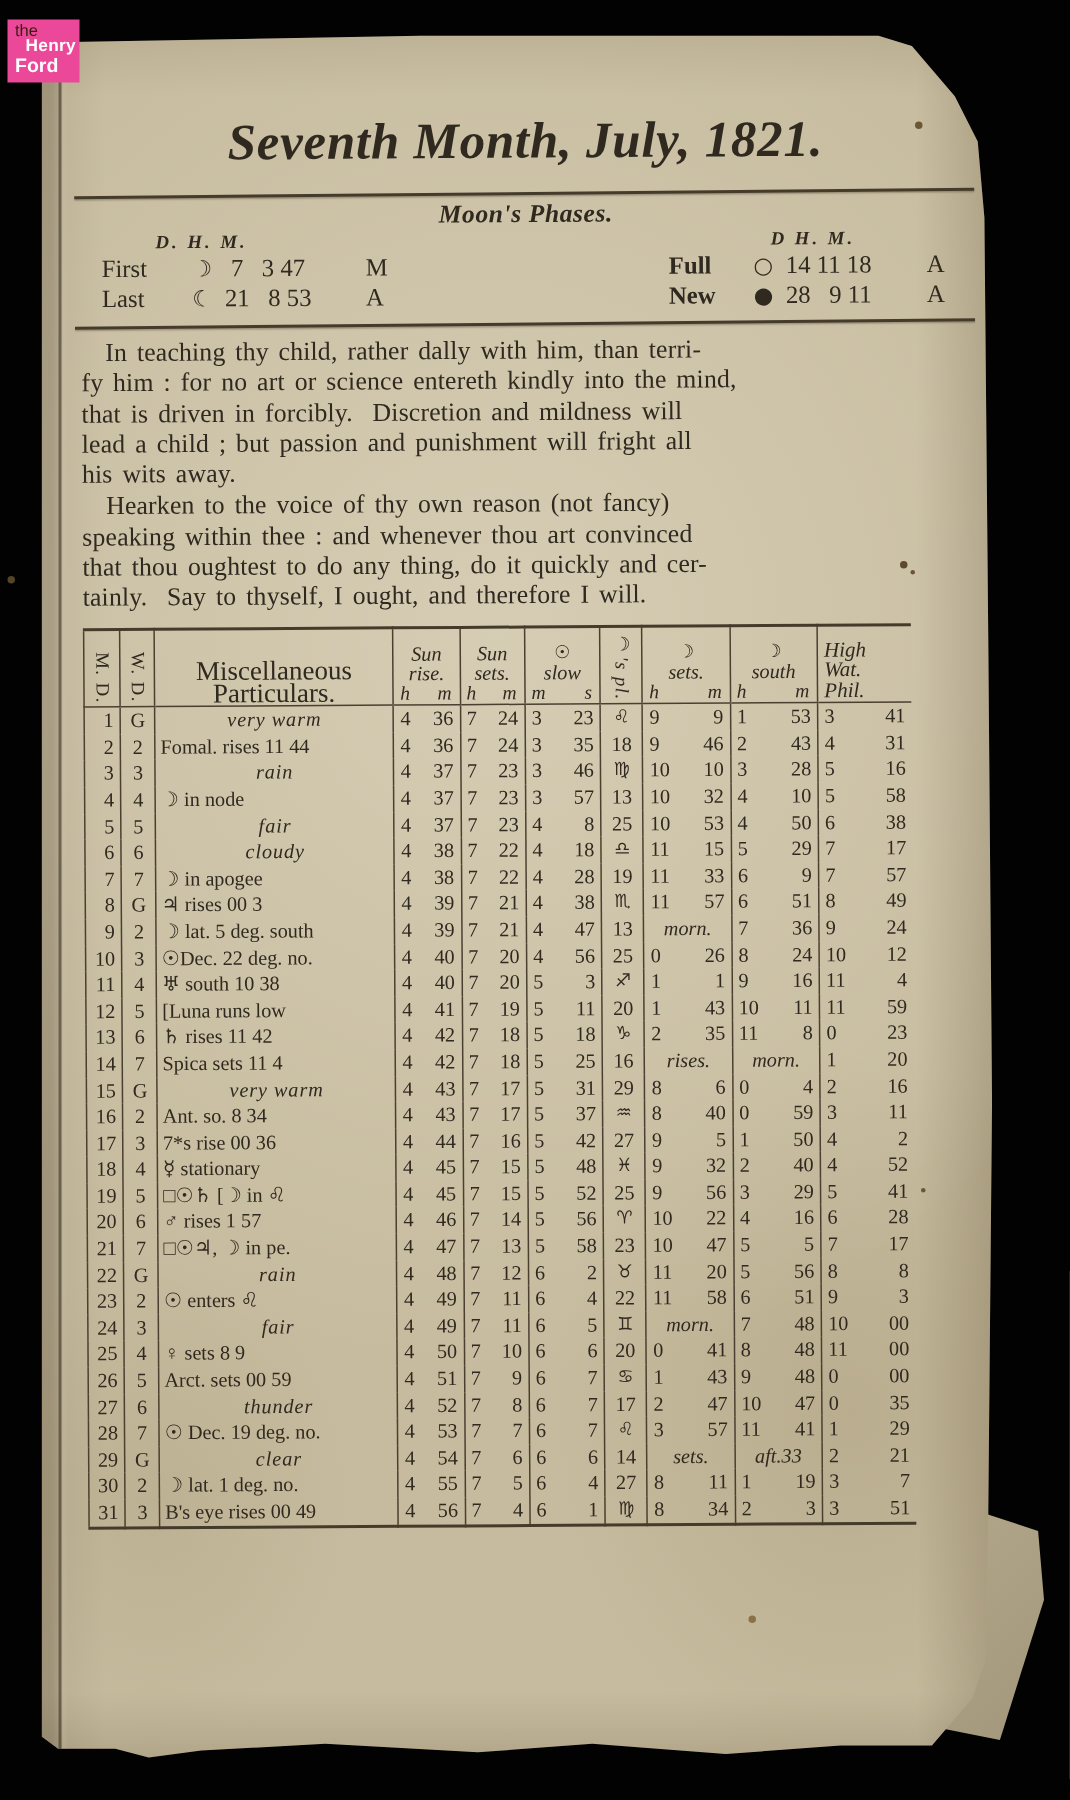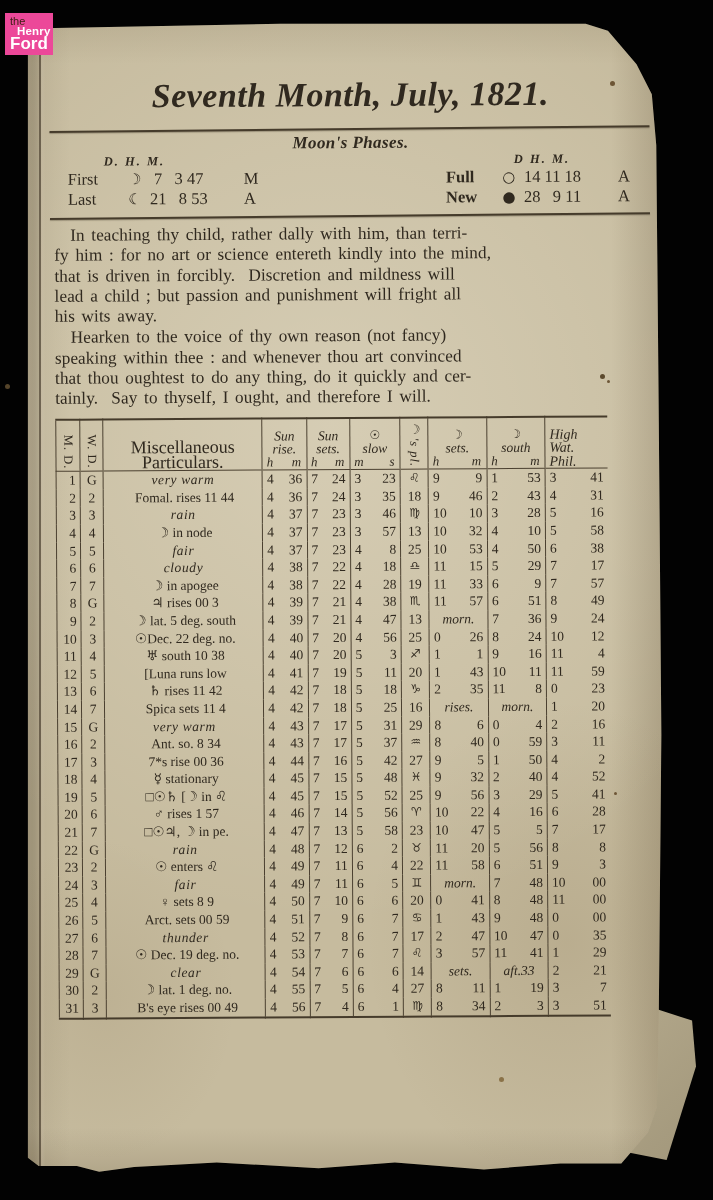--- a/index.html
+++ b/index.html
@@ -23,21 +23,21 @@
   .gutter{position:absolute;left:13px;top:0;bottom:0;width:2px;background:rgba(45,35,22,.55);
     box-shadow:-5px 0 7px rgba(55,44,26,.38),2px 0 3px rgba(255,246,224,.28);}
   .specks{position:absolute;left:0;top:0;width:3px;height:3px;border-radius:50%;background:transparent;
     box-shadow:611px 82px 0 1px #6d5636,601px 375px 0 1px #5c4a2e,607px 380px 0 0 #6d5636,
                6px 385px 0 1px #55442a,614px 792px 0 0 #6d5636,500px 1078px 0 1px #8a7248;}
   
   .logo{position:absolute;left:5px;top:13px;width:48px;height:42px;background:#ec4899;z-index:6;
     box-sizing:border-box;padding:3px 0 0 5px;font-family:"Liberation Sans","DejaVu Sans",sans-serif;}
   .logo .the{display:block;color:#3a1d10;font-size:11px;line-height:10px;}
   .logo .henry{display:block;color:#fff;font-weight:bold;font-size:11.5px;line-height:11px;margin-left:7px;letter-spacing:.2px;}
-  .logo .ford{display:block;color:#fff;font-weight:bold;font-size:17px;line-height:13px;}
+  .logo .ford{display:block;color:#fff;font-weight:bold;font-size:13px;line-height:13px;}
   
   .content{position:absolute;left:30px;top:50px;width:594px;transform:rotate(-0.35deg);}
   .title{font-style:italic;font-weight:bold;font-size:34px;letter-spacing:.5px;text-align:center;
     margin:8px 0 0 0;white-space:nowrap;}
   .rule{height:2px;background:#453b2b;box-shadow:0 1px 1px rgba(69,59,43,.35);}
   .r1{margin:14px -2px 3px -4px;transform:rotate(-.2deg);}
   .r2{margin:5px -2px 2px -4px;transform:rotate(-.2deg);}
   .phases-heading{text-align:center;font-style:italic;font-weight:bold;font-size:17px;margin-top:2px;letter-spacing:.4px;}
   .phases{display:flex;justify-content:space-between;padding:0 18px 2px 14px;font-size:16.5px;}
   .ph-head{font-style:italic;font-weight:bold;font-size:12.5px;letter-spacing:2px;}
@@ -63,21 +63,21 @@
   .vtxt{writing-mode:vertical-rl;margin:2px auto 2px auto;font-size:12.5px;letter-spacing:1px;line-height:1;white-space:nowrap;}
   .vtxt.it{font-style:italic;font-family:"Liberation Serif","DejaVu Sans",serif;}
   .h2line{font-style:italic;text-align:center;line-height:13px;font-size:13.5px;}
   .h2line .glyphline{font-style:normal;font-family:"DejaVu Sans",sans-serif;font-size:12px;}
   .mischead{text-align:center;line-height:15px;font-size:18px;font-style:normal;}
   .hwhead{font-style:italic;text-align:left;line-height:13.5px;font-size:14px;padding-left:3px;}
   .subhm{display:flex;justify-content:space-between;font-style:italic;padding:0 4px 0 3px;line-height:14px;font-size:13px;}
   .almanac tbody td{height:17.6px;line-height:17.6px;white-space:nowrap;padding:0;}
   td.md{text-align:right;padding-right:4px !important;}
   td.wd{text-align:center;}
-  td.misc{padding-left:3px !important;text-align:center;font-family:"Liberation Serif","DejaVu Sans",serif;}
+  td.misc{padding-left:3px !important;text-align:left;font-family:"Liberation Serif","DejaVu Sans",serif;}
   td.misc.wx{text-align:center;font-style:italic;letter-spacing:.6px;padding-left:0 !important;}
   td.pl{text-align:center;}
   td.pl.glyph{font-family:"DejaVu Sans",sans-serif;font-size:12px;}
   .pairwrap{display:flex;justify-content:space-between;padding:0 4px 0 4px;}
   td.word{font-style:italic;text-align:center;}
 </style>
 </head>
 <body>
 
 <div class="stage">

